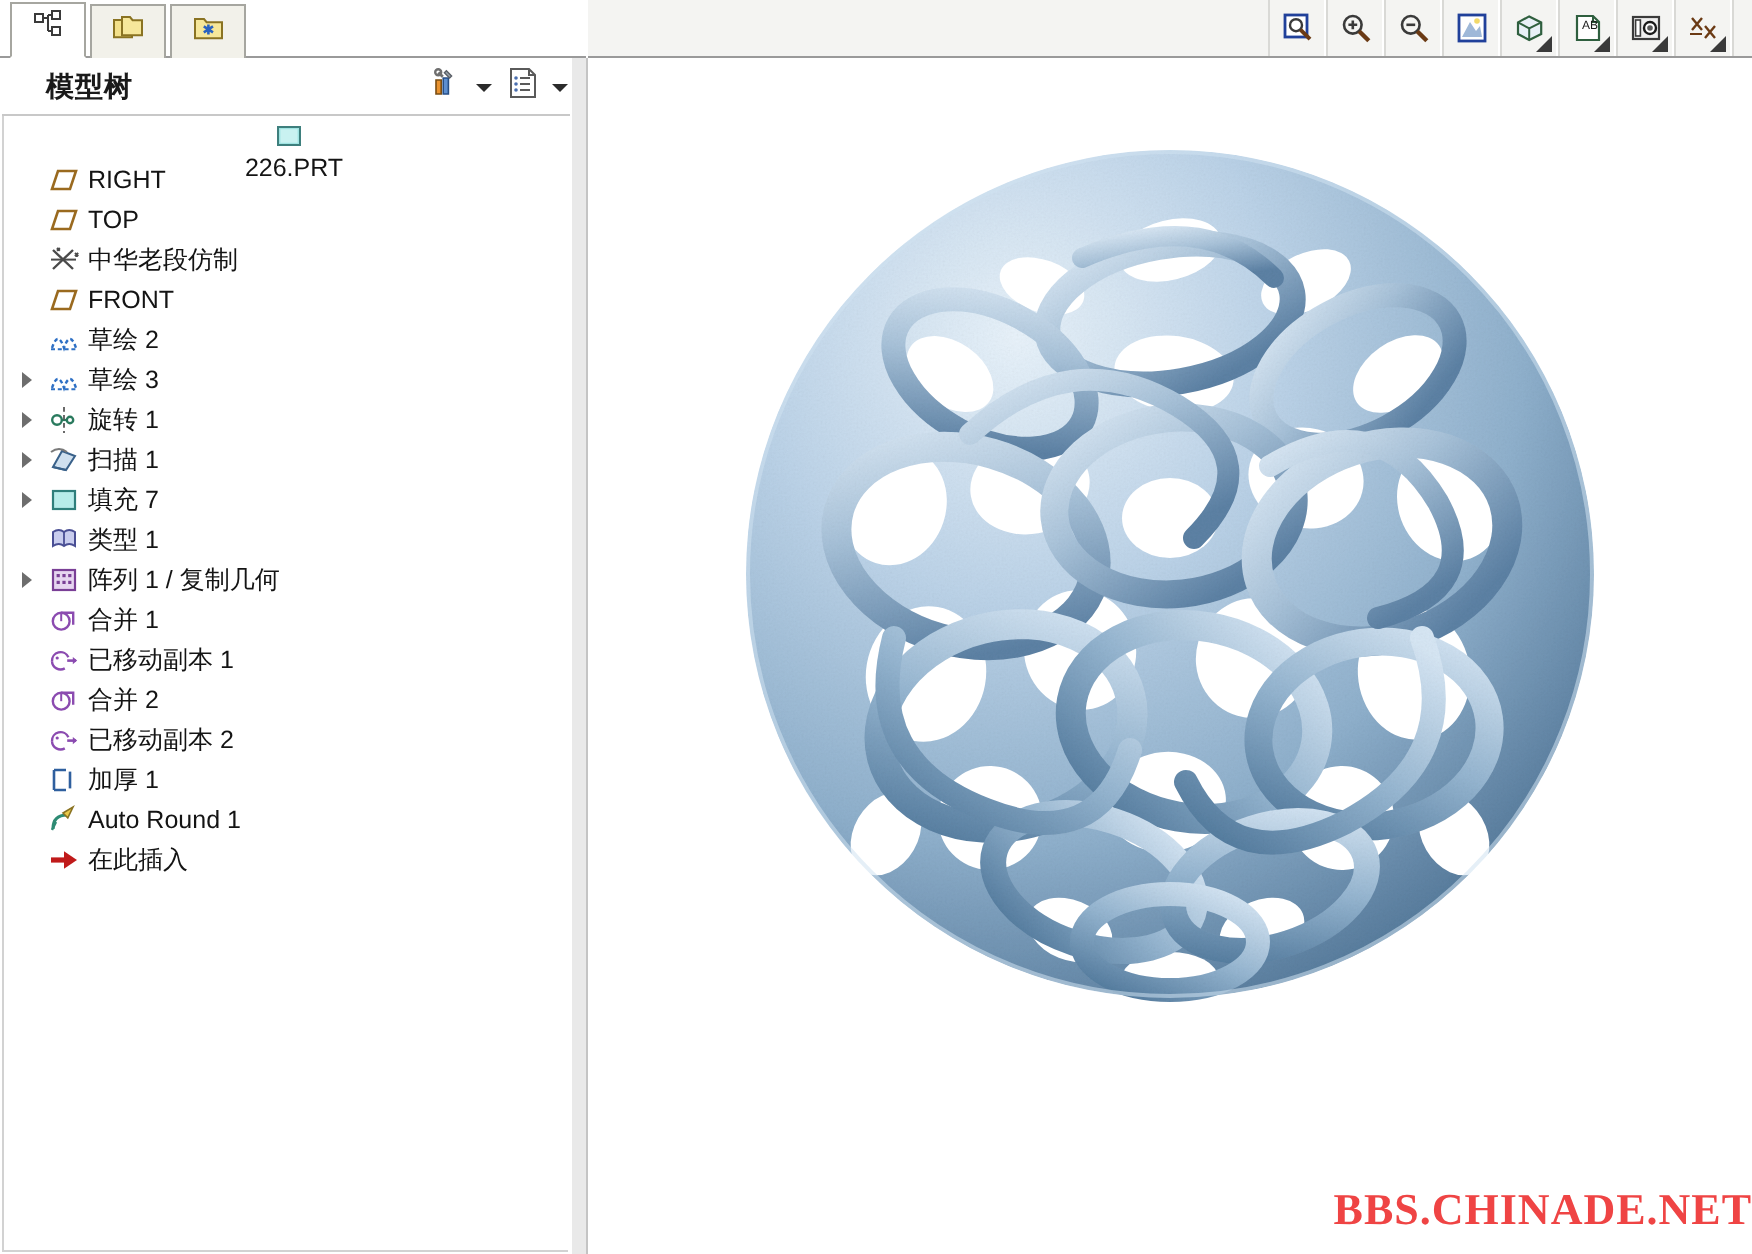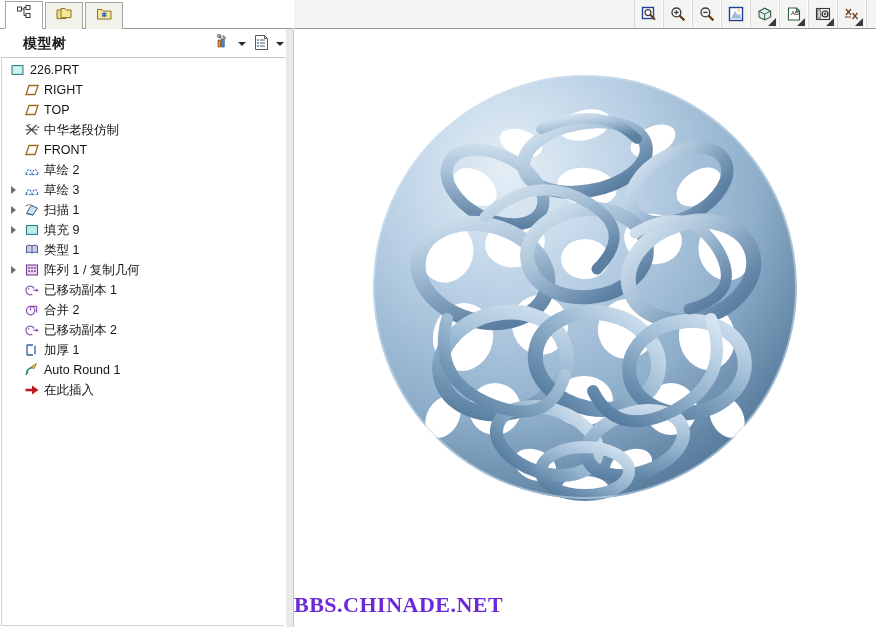--- a/index.html
+++ b/index.html
@@ -118,21 +118,21 @@
     border-bottom: 4px solid transparent;
     border-left: 5px solid #6d6d6d;
   }
   .row .ico {
     width: 16px; height: 16px;
     display: inline-flex; align-items: center; justify-content: center;
     flex: 0 0 16px;
     margin-right: 4px;
   }
   .row .lbl { line-height: 16px; }
-  .lvl0 { padding-left: 8px; }
+  .lvl0 { padding-left: 8px; flex-direction: column; }
   .lvl1 { padding-left: 22px; }
   .lvl1 .twisty { left: 4px; }
 
   
   #splitter {
     position: absolute; left: 285px; top: 29px;
     width: 9px; height: 598px;
     background: #e9e9e9;
     border-left: 1px solid #ffffff;
     border-right: 1px solid #c4c4c4;
@@ -188,26 +188,26 @@
   #model-wrap {
     position: absolute;
     left: 50%; top: 258px;
     transform: translate(-50%, -50%);
     width: 500px; height: 500px;
   }
   #watermark {
     position: absolute;
     left: 0; right: 0;
     top: 563px;
-    text-align: left;
+    text-align: right;
     font-family: "Liberation Serif", "DejaVu Serif", serif;
     font-weight: bold;
     font-size: 22px;
     letter-spacing: 0.5px;
-    color: #6d28d9;
+    color: #ef4444;
     user-select: none;
   }
 </style>
 </head>
 <body>
 
 <div id="app">
 
   <div id="left-panel">
 
@@ -339,35 +339,47 @@
                 <path d="M2 12 Q5 3 8 12 Q11 3 14 12" fill="none" stroke="#2d6fc4" stroke-width="1.2" stroke-dasharray="2 1.4"></path>
                 <path d="M1.5 12.6 H14.5" stroke="#2d6fc4" stroke-width="1" stroke-dasharray="2 1.4"></path>
               </svg>
             </span>
             <span class="lbl">草绘 3</span>
           </div>
           <div class="row lvl1">
             <span class="twisty has"></span>
             <span class="ico">
               <svg width="16" height="16" viewBox="0 0 16 16">
+                <circle cx="4.5" cy="8" r="2.4" fill="none" stroke="#2a7a5e" stroke-width="1.2"></circle>
+                <circle cx="11" cy="8" r="1.6" fill="none" stroke="#2a7a5e" stroke-width="1.2"></circle>
+                <path d="M6.9 8 H9.4" stroke="#2a7a5e" stroke-width="1.1"></path>
+                <path d="M8 1.5 V14.5" stroke="#5a5a5a" stroke-width="0.9" stroke-dasharray="2.4 1.6"></path>
+              </svg>
+            </span>
+            <span class="lbl">旋转 1</span>
+          </div>
+          <div class="row lvl1">
+            <span class="twisty has"></span>
+            <span class="ico">
+              <svg width="16" height="16" viewBox="0 0 16 16">
                 <path d="M2.5 11.5 L7 3.5 L13.5 6 L9 13 z" fill="#cfe0ef" stroke="#39618a" stroke-width="1"></path>
                 <path d="M2.5 11.5 L9 13" stroke="#39618a" stroke-width="1"></path>
                 <path d="M1.5 4 q4 -3 8 0" fill="none" stroke="#7a7a7a" stroke-width="1"></path>
               </svg>
             </span>
             <span class="lbl">扫描 1</span>
           </div>
           <div class="row lvl1">
             <span class="twisty has"></span>
             <span class="ico">
               <svg width="16" height="16" viewBox="0 0 16 16">
                 <rect x="2.5" y="3.5" width="11" height="9" fill="#b7ecea" stroke="#2f7f7c" stroke-width="1.1"></rect>
               </svg>
             </span>
-            <span class="lbl">填充 9</span>
+            <span class="lbl">填充 7</span>
           </div>
           <div class="row lvl1">
             <span class="twisty"></span>
             <span class="ico">
               <svg width="16" height="16" viewBox="0 0 16 16">
                 <path d="M2.5 4 q3 -2 5.5 0 q2.5 -2 5.5 0 v7 q-3 -2 -5.5 0 q-2.5 -2 -5.5 0 z" fill="#c9cdee" stroke="#4a4f94" stroke-width="1"></path>
                 <path d="M8 4 V11" stroke="#4a4f94" stroke-width="0.9"></path>
               </svg>
             </span>
             <span class="lbl">类型 1</span>
@@ -381,20 +393,31 @@
                   <rect x="4.3" y="5" width="1.6" height="1.6"></rect>
                   <rect x="7.2" y="5" width="1.6" height="1.6"></rect>
                   <rect x="10.1" y="5" width="1.6" height="1.6"></rect>
                   <rect x="4.3" y="8.4" width="1.6" height="1.6"></rect>
                   <rect x="7.2" y="8.4" width="1.6" height="1.6"></rect>
                   <rect x="10.1" y="8.4" width="1.6" height="1.6"></rect>
                 </g>
               </svg>
             </span>
             <span class="lbl">阵列 1 / 复制几何</span>
+          </div>
+          <div class="row lvl1">
+            <span class="twisty"></span>
+            <span class="ico">
+              <svg width="16" height="16" viewBox="0 0 16 16">
+                <circle cx="6.6" cy="8.6" r="4.2" fill="none" stroke="#8b4bb0" stroke-width="1.2"></circle>
+                <path d="M6.6 4.4 H12.6 V10.4" fill="none" stroke="#8b4bb0" stroke-width="1.2"></path>
+                <path d="M6.6 8.6 V4.4" stroke="#8b4bb0" stroke-width="1"></path>
+              </svg>
+            </span>
+            <span class="lbl">合并 1</span>
           </div>
           <div class="row lvl1">
             <span class="twisty"></span>
             <span class="ico">
               <svg width="16" height="16" viewBox="0 0 16 16">
                 <path d="M2 8.6 a4.3 4.3 0 0 1 8.2 -2" fill="none" stroke="#8b4bb0" stroke-width="1.2"></path>
                 <path d="M2 8.6 a4.3 4.3 0 0 0 6.4 3.6" fill="none" stroke="#8b4bb0" stroke-width="1.2"></path>
                 <circle cx="4.6" cy="7" r="0.8" fill="#8b4bb0"></circle>
                 <path d="M9.6 8.3 H14" stroke="#8b4bb0" stroke-width="1.3"></path>
                 <path d="M12.4 6.5 L14.6 8.3 L12.4 10.1 z" fill="#8b4bb0"></path>

